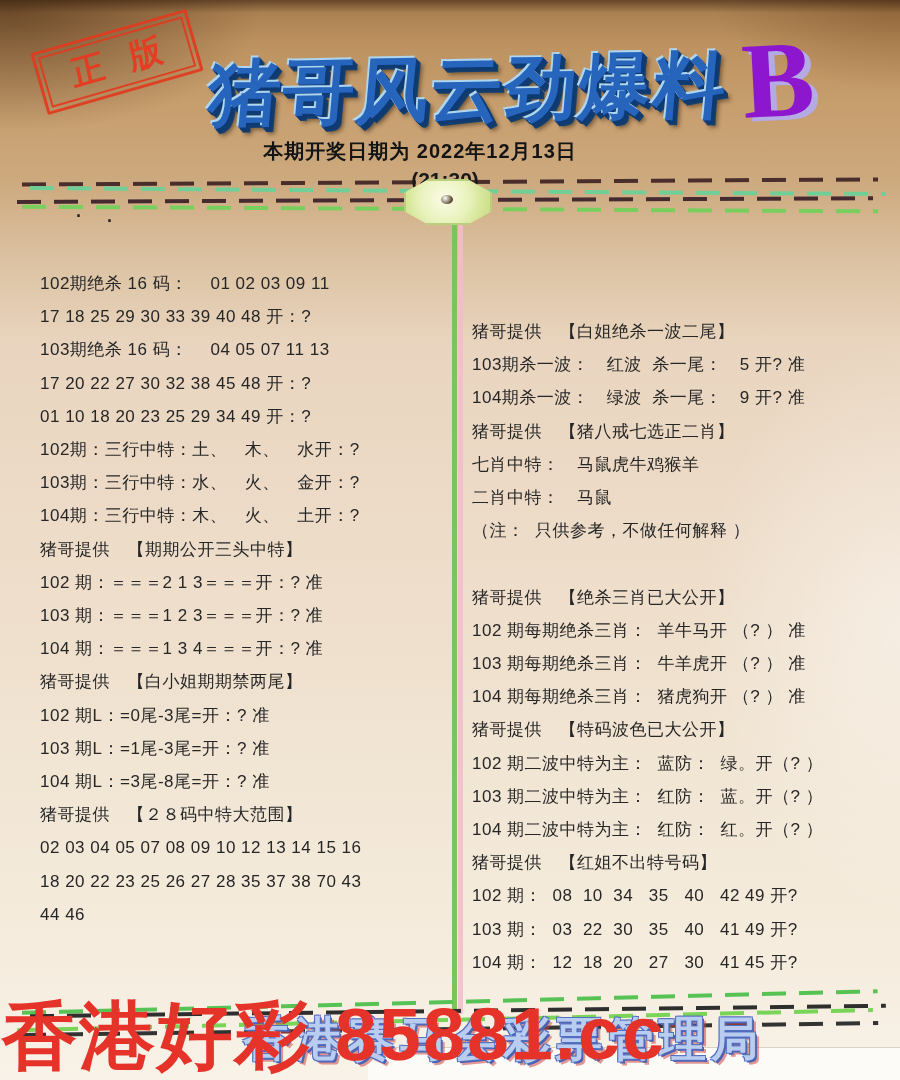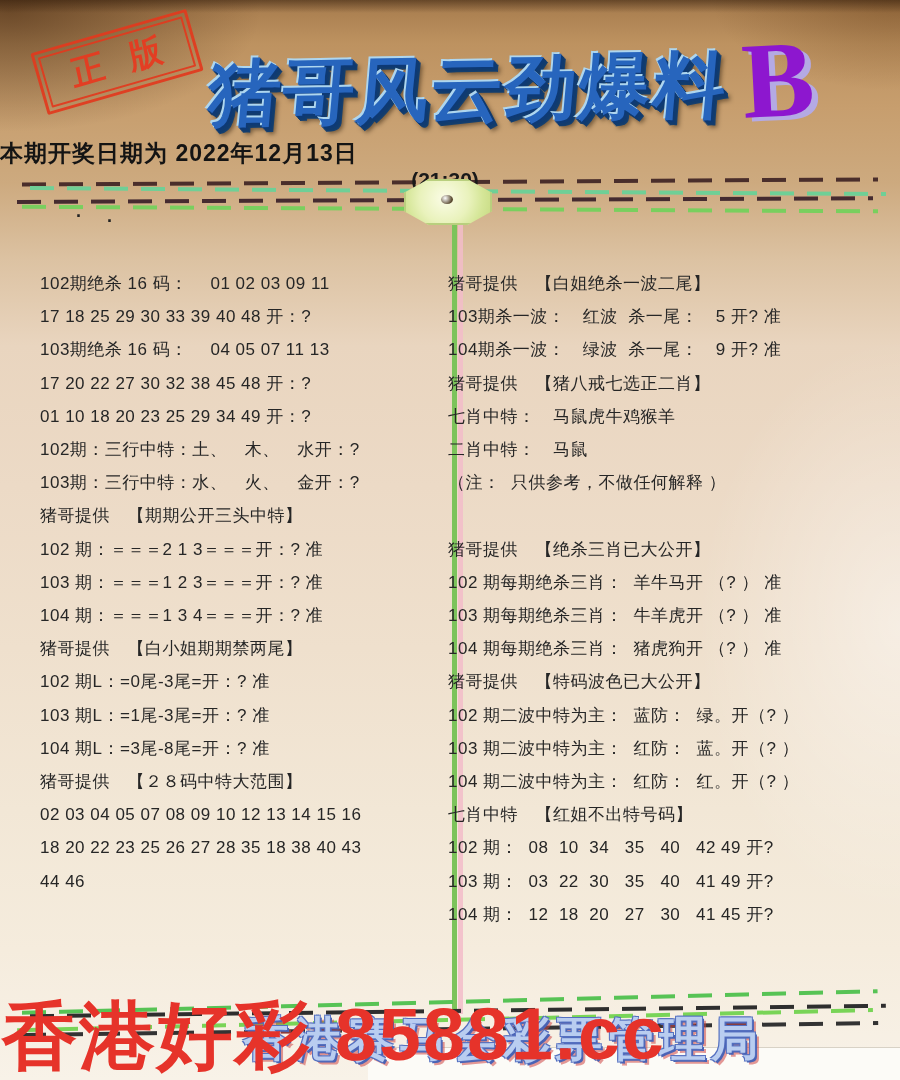--- a/index.html
+++ b/index.html
@@ -27,22 +27,22 @@
     font-size:72px;font-weight:800;letter-spacing:2px;white-space:nowrap;
     color:#2765bd;transform:skewX(-6deg) rotate(-1deg);
     text-shadow:-2px -2px 0 #aed6ef,1px 1px 0 #0e3a75,2px 2px 0 #0e3a75,
       3px 3px 0 #123c6e,4px 4px 0 #123c6e,5px 5px 0 #16406f,7px 7px 4px rgba(35,22,8,.5);
   }
   .edition{
     position:absolute;left:742px;top:18px;font-family:"Liberation Serif","DejaVu Serif",serif;
     font-size:108px;font-weight:700;color:#8d17cf;transform:rotate(-3deg);
     text-shadow:6px 4px 0 #b4aae4;
   }
-  .date-line{position:absolute;left:0;top:138px;width:840px;text-align:left;
-    font-size:23px;font-weight:700;color:#141414;letter-spacing:1px;}
+  .date-line{position:absolute;left:0;top:138px;width:840px;text-align:center;
+    font-size:20px;font-weight:700;color:#141414;letter-spacing:1px;}
   .time-line{position:absolute;left:0;top:168px;width:890px;text-align:center;
     font-size:21px;font-weight:700;color:#1a1a1a;z-index:5;}
   
   .band{position:absolute;left:22px;width:856px;z-index:2;}
   .band .row{height:4px;margin-bottom:5px;
     background:repeating-linear-gradient(90deg,var(--c) 0 24px,transparent 24px 37px);}
   .band .row:nth-child(1){--c:#4a2e2b;transform:rotate(-.35deg);}
   .band .row:nth-child(2){--c:#6fcf96;transform:rotate(.4deg) translateX(8px);}
   .band .row:nth-child(3){--c:#452b30;transform:rotate(-.25deg) translateX(-5px);}
   .band .row:nth-child(4){--c:#79cf5e;transform:rotate(.3deg);}
@@ -64,21 +64,21 @@
     background:radial-gradient(circle at 35% 35%,#fff,#5a4a30 70%);}
   .v-divider{position:absolute;left:452px;top:222px;width:5px;height:792px;background:#7cc35b;z-index:1;
     box-shadow:6px 0 0 rgba(242,188,201,.85);}
   
   .col{position:absolute;top:267px;z-index:3;}
   .col .line{
     font-size:17px;font-weight:400;color:#262626;line-height:33.2px;min-height:33.2px;
     white-space:pre;letter-spacing:.5px;
   }
   .col.left{left:40px;width:412px;}
-  .col.right{left:448px;width:424px;}
+  .col.right{left:472px;width:424px;margin-top:48px;}
   
   .bottom-white{position:absolute;left:368px;bottom:0;width:532px;height:32px;
     background:#fcfbf7;border-top:1px solid #d8d2c6;z-index:1;}
   .agency{
     position:absolute;left:208px;top:1008px;z-index:4;white-space:nowrap;
     font-size:47px;font-weight:800;letter-spacing:5px;color:#b9cdf0;
     text-shadow:-1px -1px 0 #5570c0,1px -1px 0 #5570c0,-1px 1px 0 #5570c0,
        2px 2px 0 #4a63b4,4px 4px 0 rgba(205,70,70,.55);
     margin-left:35px;
   }
@@ -117,52 +117,53 @@
   <div class="v-divider"></div>
 
   <div class="col left">
       <div class="line">102期绝杀 16 码：　 01 02 03 09 11</div>
       <div class="line">17 18 25 29 30 33 39 40 48 开：?</div>
       <div class="line">103期绝杀 16 码：　 04 05 07 11 13</div>
       <div class="line">17 20 22 27 30 32 38 45 48 开：?</div>
       <div class="line">01 10 18 20 23 25 29 34 49 开：?</div>
       <div class="line">102期：三行中特：土、　木、　水开：?</div>
       <div class="line">103期：三行中特：水、　火、　金开：?</div>
+      <div class="line">104期：三行中特：木、　火、　土开：?</div>
       <div class="line">猪哥提供　【期期公开三头中特】</div>
       <div class="line">102 期：＝＝＝2 1 3＝＝＝开：? 准</div>
       <div class="line">103 期：＝＝＝1 2 3＝＝＝开：? 准</div>
       <div class="line">104 期：＝＝＝1 3 4＝＝＝开：? 准</div>
       <div class="line">猪哥提供　【白小姐期期禁两尾】</div>
       <div class="line">102 期L：=0尾-3尾=开：? 准</div>
       <div class="line">103 期L：=1尾-3尾=开：? 准</div>
       <div class="line">104 期L：=3尾-8尾=开：? 准</div>
       <div class="line">猪哥提供　【２８码中特大范围】</div>
       <div class="line">02 03 04 05 07 08 09 10 12 13 14 15 16</div>
-      <div class="line">18 20 22 23 25 26 27 28 35 18 38 40 43</div>
+      <div class="line">18 20 22 23 25 26 27 28 35 37 38 70 43</div>
       <div class="line">44 46</div>
     </div>
 
   <div class="col right">
       <div class="line">猪哥提供　【白姐绝杀一波二尾】</div>
       <div class="line">103期杀一波：　红波  杀一尾：　5 开? 准</div>
       <div class="line">104期杀一波：　绿波  杀一尾：　9 开? 准</div>
       <div class="line">猪哥提供　【猪八戒七选正二肖】</div>
       <div class="line">七肖中特：　马鼠虎牛鸡猴羊</div>
       <div class="line">二肖中特：　马鼠</div>
       <div class="line">（注：  只供参考，不做任何解释 ）</div>
       <div class="line"></div>
       <div class="line">猪哥提供　【绝杀三肖已大公开】</div>
       <div class="line">102 期每期绝杀三肖：  羊牛马开 （? ） 准</div>
       <div class="line">103 期每期绝杀三肖：  牛羊虎开 （? ） 准</div>
       <div class="line">104 期每期绝杀三肖：  猪虎狗开 （? ） 准</div>
       <div class="line">猪哥提供　【特码波色已大公开】</div>
       <div class="line">102 期二波中特为主：  蓝防：  绿。开（? ）</div>
       <div class="line">103 期二波中特为主：  红防：  蓝。开（? ）</div>
       <div class="line">104 期二波中特为主：  红防：  红。开（? ）</div>
-      <div class="line">七肖中特　【红姐不出特号码】</div>
+      <div class="line">猪哥提供　【红姐不出特号码】</div>
       <div class="line">102 期：  08  10  34   35   40   42 49 开?</div>
       <div class="line">103 期：  03  22  30   35   40   41 49 开?</div>
       <div class="line">104 期：  12  18  20   27   30   41 45 开?</div>
     </div>
 
   <div class="bottom-white"></div>
 
   <div class="band bottom">
     <div class="row"></div>
     <div class="row"></div>

